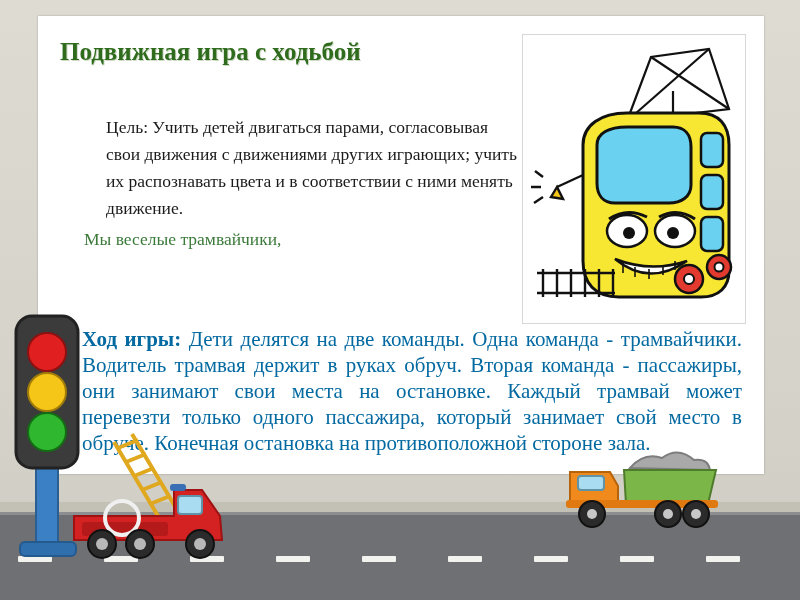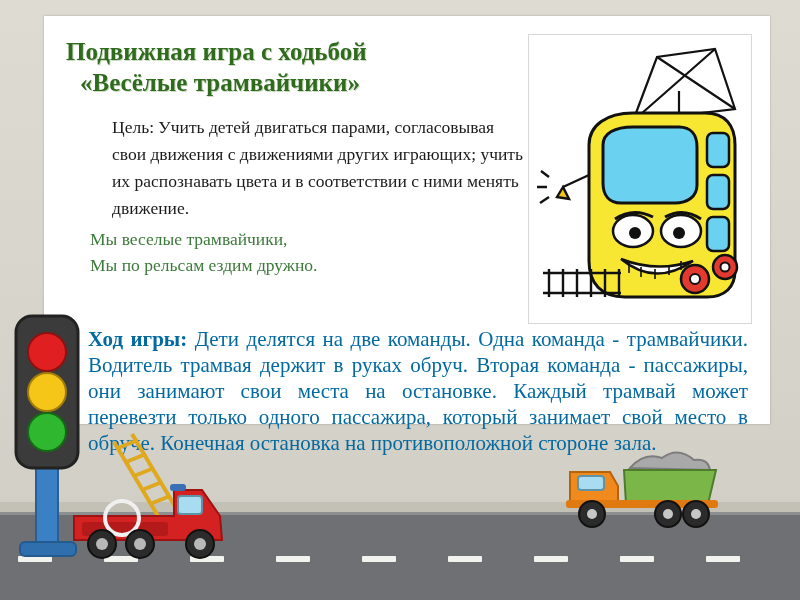--- a/index.html
+++ b/index.html
@@ -58,24 +58,24 @@
     left: 0;
     bottom: 88px;
     width: 800px;
     height: 10px;
     background: #c3c0b6;
   }
 
   
   .card {
     position: absolute;
-    left: 44px;
+    left: 38px;
     top: 16px;
     width: 726px;
-    height: 408px;
+    height: 458px;
     background: #ffffff;
     box-shadow: 0 0 2px rgba(0,0,0,0.25);
   }
 
   .title {
     position: absolute;
     left: 22px;
     top: 20px;
     width: 450px;
     color: #2f6b1d;
@@ -179,30 +179,28 @@
       <div class="dash" style="left:534px"></div>
       <div class="dash" style="left:620px"></div>
       <div class="dash" style="left:706px"></div>
     </div>
   </div>
 
   <div class="card">
 
     <div class="title">
       <span>Подвижная игра с ходьбой</span>
-      <span class="l2">«Весёлые трамвайчики»</span>
     </div>
 
     <div class="goal">
       <b>Цель</b><span>: Учить детей двигаться парами, согласовывая свои движения с движениями других играющих; учить их распознавать цвета и в соответствии с ними менять движение.</span>
     </div>
 
     <div class="verse">
       <div>Мы веселые трамвайчики,</div>
-      <div>Мы по рельсам ездим дружно.</div>
     </div>
 
     <div class="body-text">
       <b>Ход игры:</b><span> Дети делятся на две команды. Одна команда - трамвайчики. Водитель трамвая держит в руках обруч. Вторая команда - пассажиры, они занимают свои места на остановке. Каждый трамвай может перевезти только одного пассажира, который занимает свой место в обруче. Конечная остановка на противоположной стороне зала.</span>
     </div>
 
     <div class="tram-frame">
       <svg width="222" height="288" viewBox="0 0 222 288">
 
         <g stroke="#111" stroke-width="2.2" fill="none">

